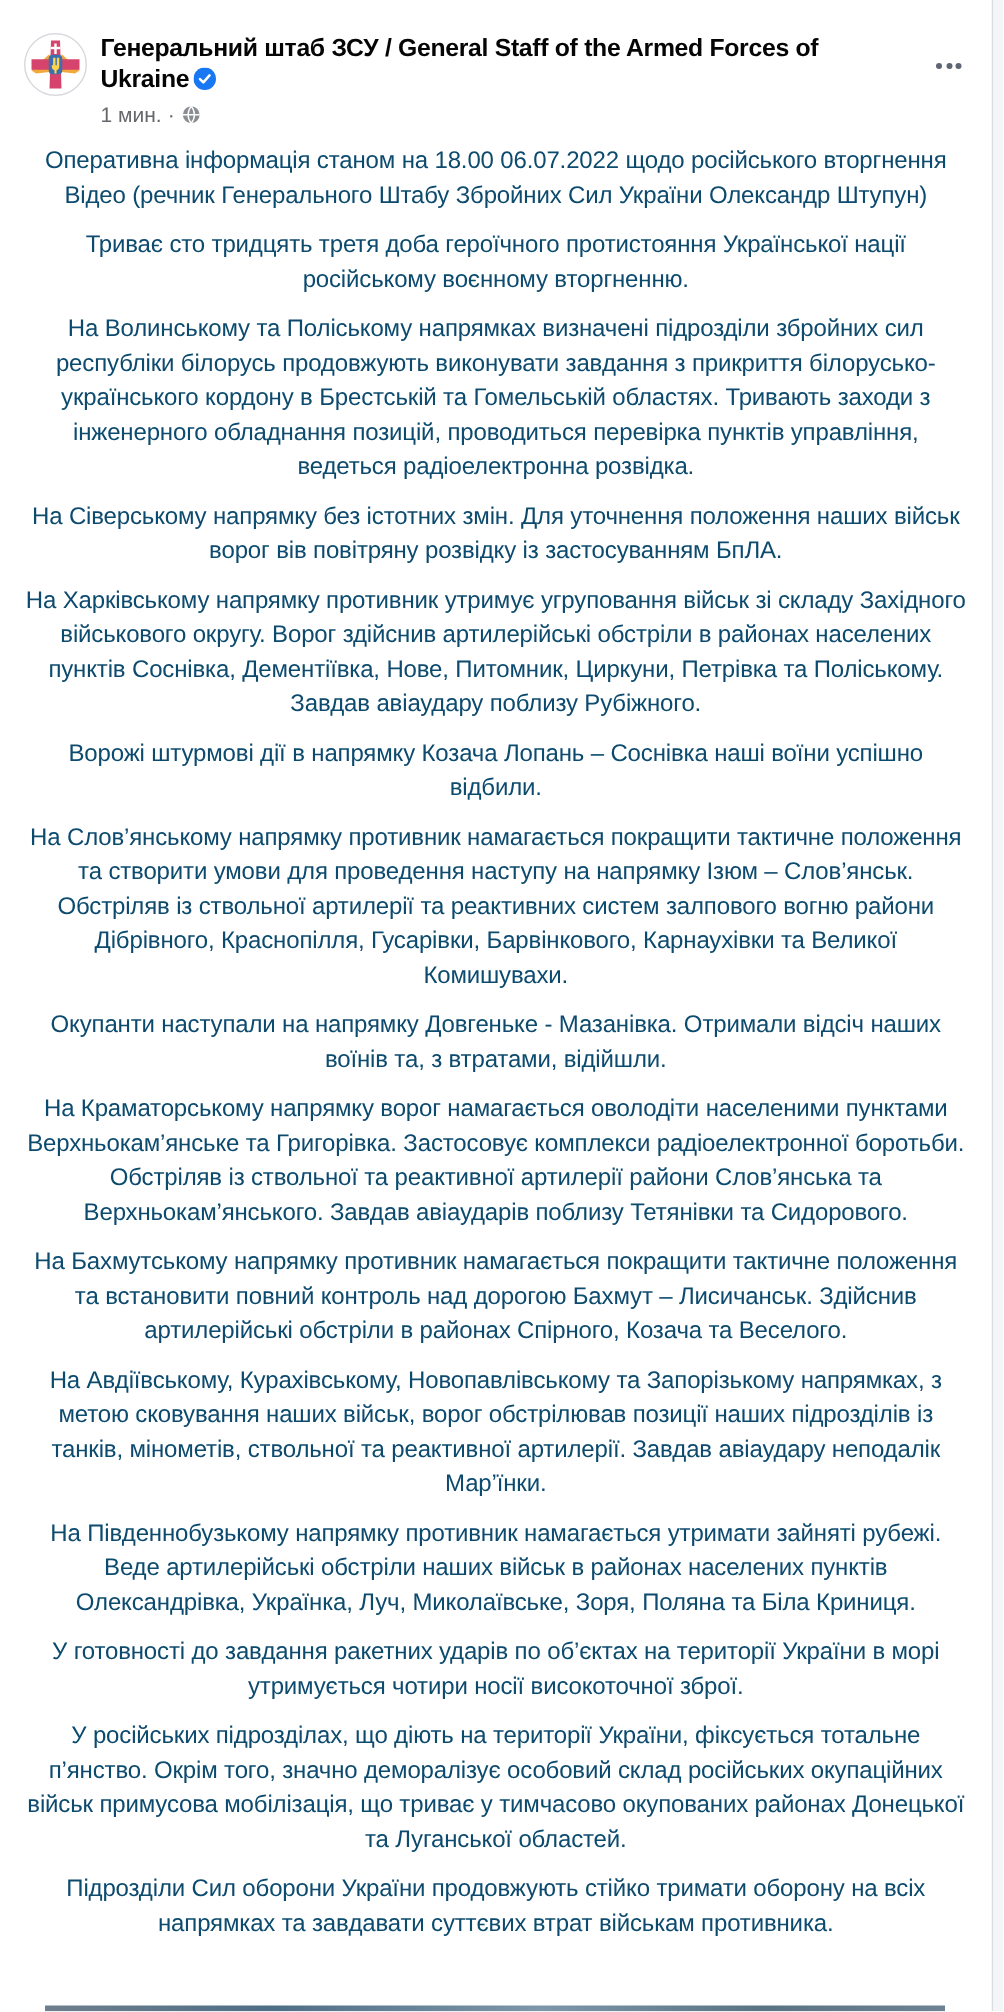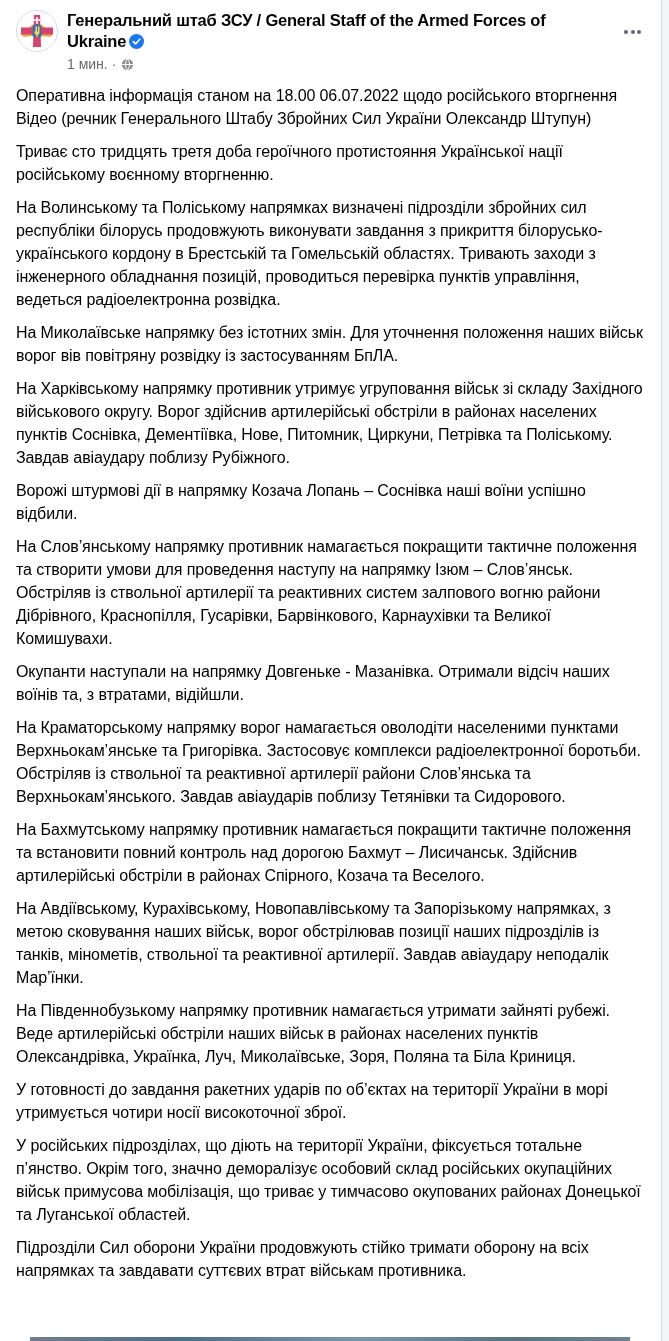--- a/index.html
+++ b/index.html
@@ -9,21 +9,21 @@
     width:669px; height:1341px; position:relative; overflow:hidden;
     background:#fff; display:flex;
   }
   .post-card { flex:1; background:#fff; position:relative; }
   .page-gutter {
     width:8px; background:#f4f5f7; border-left:1px solid #dadce1;
   }
   
   .post-header {
     display:flex; align-items:flex-start;
-    padding:10px 12px 4px 16px;
+    padding:22px 12px 4px 16px;
   }
   .avatar {
     width:42px; height:42px; border-radius:50%;
     border:1px solid #d8dadf; background:#fff;
     flex:0 0 auto; cursor:pointer; overflow:hidden;
   }
   .header-text { flex:1 1 auto; margin-left:9px; min-width:0; padding-right:8px; }
   .page-name {
     font-size:16.5px; font-weight:700; color:#050505;
     line-height:21px; letter-spacing:-0.2px; cursor:pointer;
@@ -42,21 +42,21 @@
     flex:0 0 auto; display:flex; gap:2.5px; align-items:center;
     padding:10px 8px; margin-top:10px; border:none; background:transparent;
     cursor:pointer; border-radius:18px;
   }
   .more-btn i {
     width:4px; height:4px; border-radius:50%; background:#5f6673; display:block;
   }
   
   .post-body {
     padding:8px 16px 0 16px;
-    font-size:16px; line-height:23px; color:#000000;
+    font-size:16px; line-height:23px; color:#0c4a6e;text-align:center;
   }
   .post-body p {
     margin:0 0 10px 0; white-space:pre-line;
     letter-spacing:-0.1px;
   }
   
   .media-edge {
     position:absolute; bottom:0; left:30px; width:600px; height:4px;
     background:linear-gradient(90deg,#6e7f8d 0%,#4e6e86 25%,#7d96a9 55%,#5a7383 80%,#6d8292 100%);
     cursor:pointer;
@@ -112,21 +112,21 @@
         <i></i>
         <i></i>
       </button>
     </div>
 
     <div class="post-body">
       <p>Оперативна інформація станом на 18.00 06.07.2022 щодо російського вторгнення
 Відео (речник Генерального Штабу Збройних Сил України Олександр Штупун)</p>
       <p>Триває сто тридцять третя доба героїчного протистояння Української нації російському воєнному вторгненню.</p>
       <p>На Волинському та Поліському напрямках визначені підрозділи збройних сил республіки білорусь продовжують виконувати завдання з прикриття білорусько-українського кордону в Брестській та Гомельській областях. Тривають заходи з інженерного обладнання позицій, проводиться перевірка пунктів управління, ведеться радіоелектронна розвідка.</p>
-      <p>На Миколаївське напрямку без істотних змін. Для уточнення положення наших військ ворог вів повітряну розвідку із застосуванням БпЛА.</p>
+      <p>На Сіверському напрямку без істотних змін. Для уточнення положення наших військ ворог вів повітряну розвідку із застосуванням БпЛА.</p>
       <p>На Харківському напрямку противник утримує угруповання військ зі складу Західного військового округу. Ворог здійснив артилерійські обстріли в районах населених пунктів Соснівка, Дементіївка, Нове, Питомник, Циркуни, Петрівка та Поліському. Завдав авіаудару поблизу Рубіжного.</p>
       <p>Ворожі штурмові дії в напрямку Козача Лопань – Соснівка наші воїни успішно відбили.</p>
       <p>На Слов’янському напрямку противник намагається покращити тактичне положення та створити умови для проведення наступу на напрямку Ізюм – Слов’янськ. Обстріляв із ствольної артилерії та реактивних систем залпового вогню райони Дібрівного, Краснопілля, Гусарівки, Барвінкового, Карнаухівки та Великої Комишувахи.</p>
       <p>Окупанти наступали на напрямку Довгеньке - Мазанівка. Отримали відсіч наших воїнів та,  з втратами, відійшли.</p>
       <p>На Краматорському напрямку ворог намагається оволодіти населеними пунктами Верхньокам’янське та Григорівка. Застосовує комплекси радіоелектронної боротьби. Обстріляв із ствольної та реактивної артилерії райони Слов’янська та Верхньокам’янського. Завдав авіаударів поблизу Тетянівки та Сидорового.</p>
       <p>На Бахмутському напрямку противник намагається покращити тактичне положення та встановити повний контроль над дорогою Бахмут – Лисичанськ. Здійснив артилерійські обстріли в районах Спірного, Козача та Веселого.</p>
       <p>На Авдіївському, Курахівському, Новопавлівському та Запорізькому напрямках, з метою сковування наших військ, ворог обстрілював позиції наших підрозділів із танків, мінометів, ствольної та реактивної артилерії. Завдав авіаудару неподалік Мар’їнки.</p>
       <p>На Південнобузькому напрямку противник намагається утримати зайняті рубежі. Веде артилерійські обстріли наших військ в районах населених пунктів Олександрівка, Українка, Луч, Миколаївське, Зоря, Поляна та Біла Криниця.</p>
       <p>У готовності до завдання ракетних ударів по об’єктах на території України в морі утримується чотири носії високоточної зброї.</p>
       <p>У російських підрозділах, що діють на території України, фіксується тотальне п’янство.  Окрім того, значно деморалізує особовий склад російських окупаційних військ примусова мобілізація, що триває у тимчасово окупованих районах Донецької та Луганської областей.</p>

